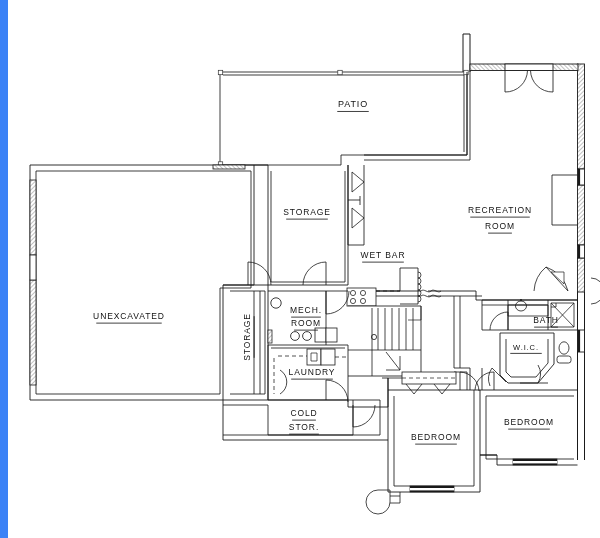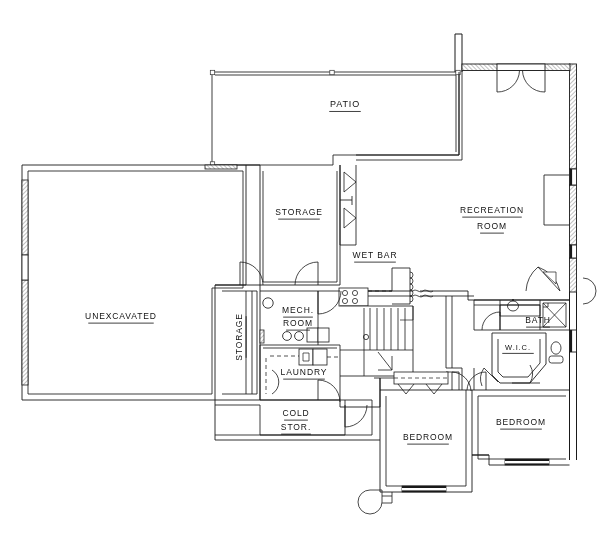--- a/index.html
+++ b/index.html
@@ -1,20 +1,20 @@
 <!DOCTYPE html>
 <html><head>
 <meta charset="utf-8">
 <style>
   html,body{margin:0;padding:0;background:#ffffff;}
   body{
     width:600px;height:538px;overflow:hidden;
     font-family:"Liberation Sans", sans-serif;
   }
-  #stage{position:relative;width:543px;height:538px;background:#be185d;}
+  #stage{position:relative;width:543px;height:538px;background:#3b82f6;padding-left:8px;}
   svg{display:block;}
   .lbl{
     font-family:"Liberation Sans", sans-serif;
     fill:#111111;
     letter-spacing:0.9px;
     text-anchor:middle;
     dominant-baseline:middle;
   }
 </style>
 </head>

